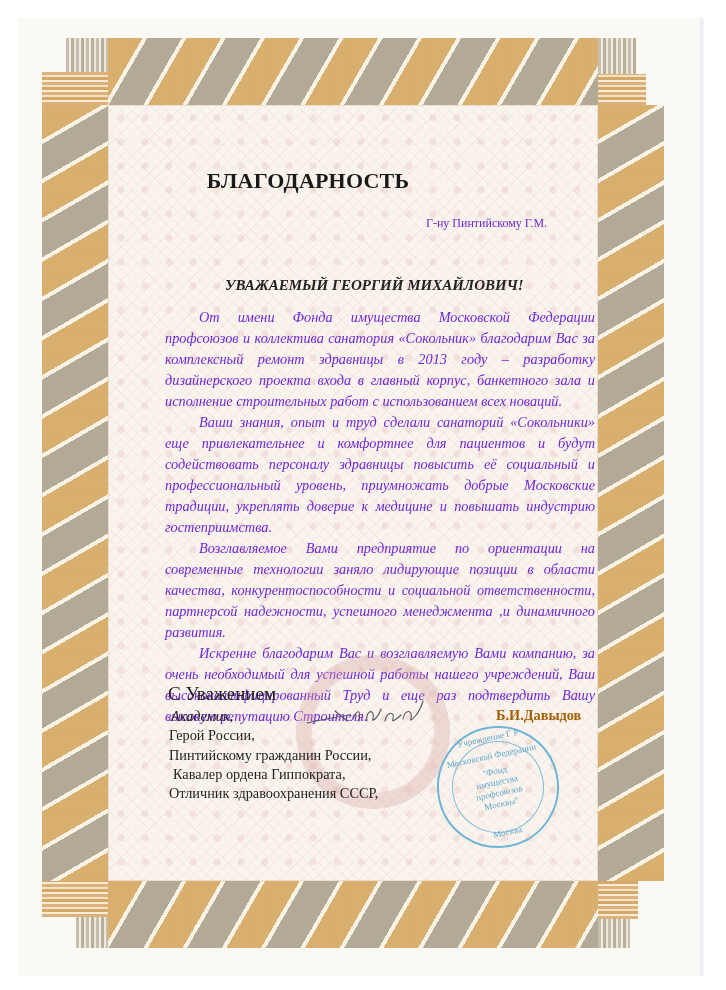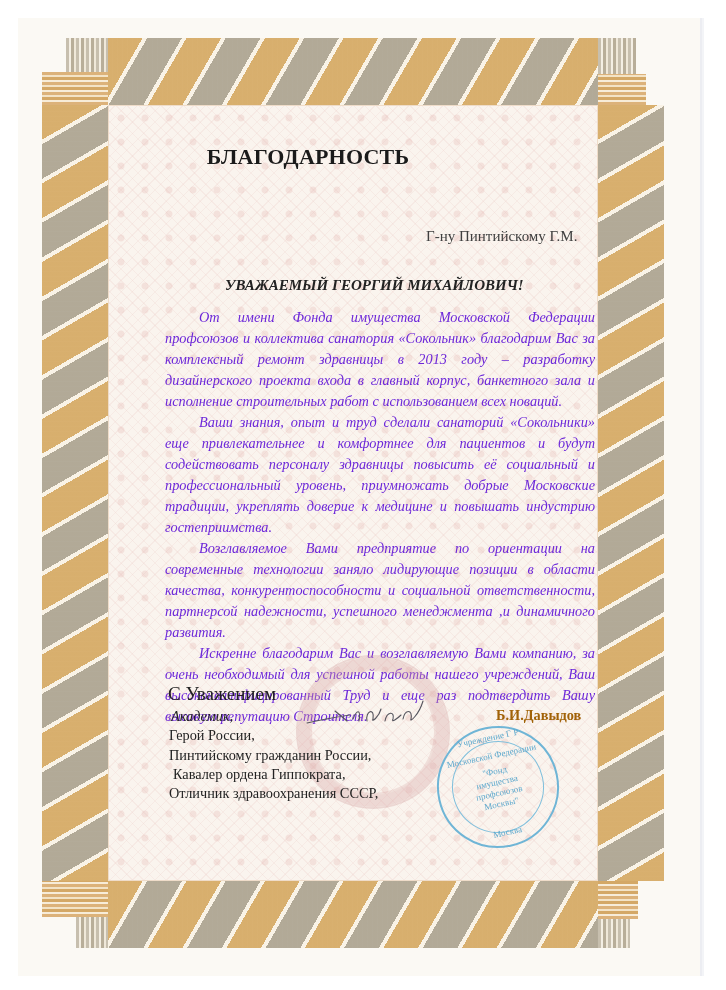--- a/index.html
+++ b/index.html
@@ -62,25 +62,25 @@
     background-image:
       radial-gradient(circle at 12px 12px, rgba(230,190,185,0.35) 0 3px, transparent 4px),
       repeating-linear-gradient(45deg, rgba(236,205,200,0.25) 0 1px, transparent 1px 8px),
       repeating-linear-gradient(-45deg, rgba(236,205,200,0.25) 0 1px, transparent 1px 8px);
     background-size: 24px 24px, auto, auto;
     border: 1px solid #efdcc9;
     box-sizing: border-box;
   }
 
   .title {
-    position: absolute; left: 108px; width: 400px; top: 144px; text-align: center;
+    position: absolute; left: 108px; width: 400px; top: 168px; text-align: center;
     font-weight: bold; font-size: 22px; color: #1a1a1a; letter-spacing: 0.2px;
   }
   .addressee {
-    position: absolute; left: 426px; top: 228px; font-size: 15px; color: #404040;
+    position: absolute; left: 426px; top: 216px; font-size: 12px; color: #6d28d9;
   }
   .salutation {
     position: absolute; left: 225px; top: 277px; font-size: 15px; font-weight: bold;
     font-style: italic; color: #222;
   }
   .body {
     position: absolute; left: 165px; top: 307px; width: 430px;
     font-style: italic; font-size: 14.3px; line-height: 21px; color: #6d28d9;
     text-align: justify;
   }

